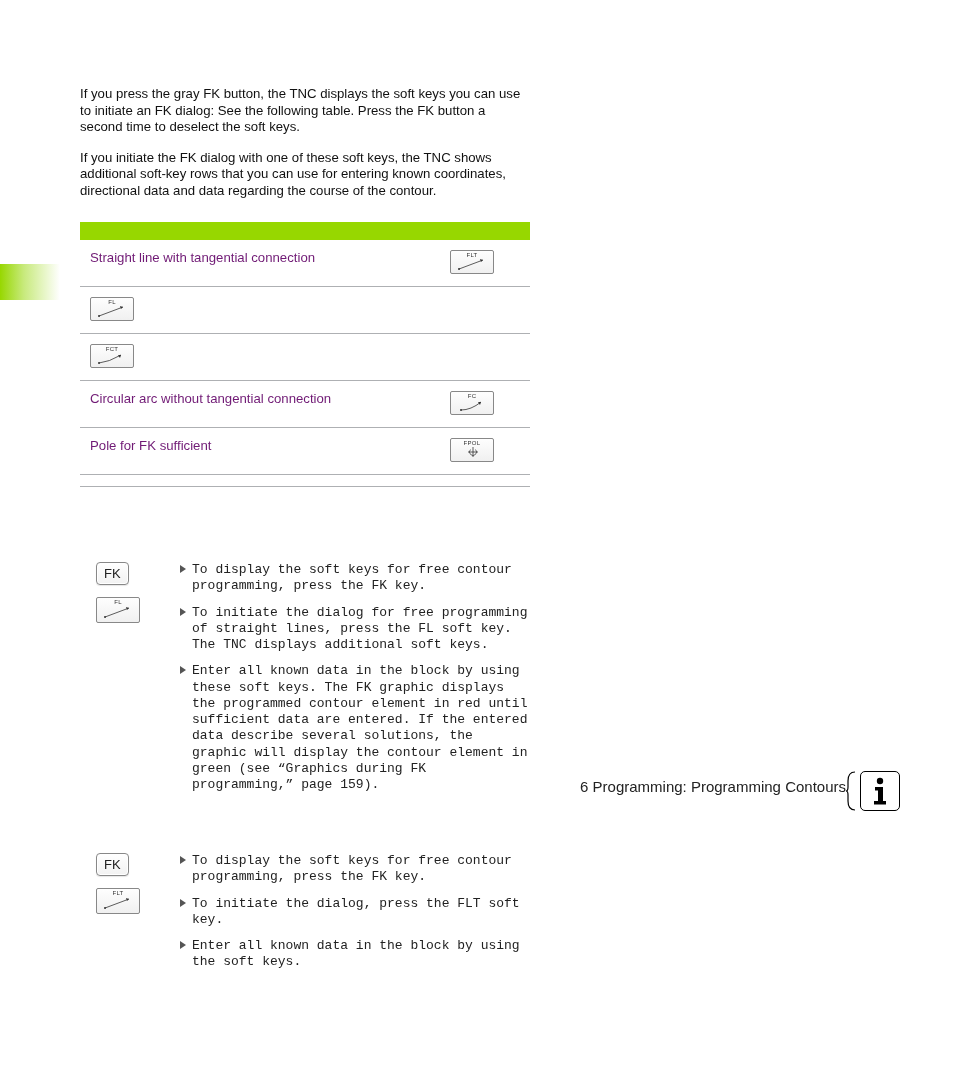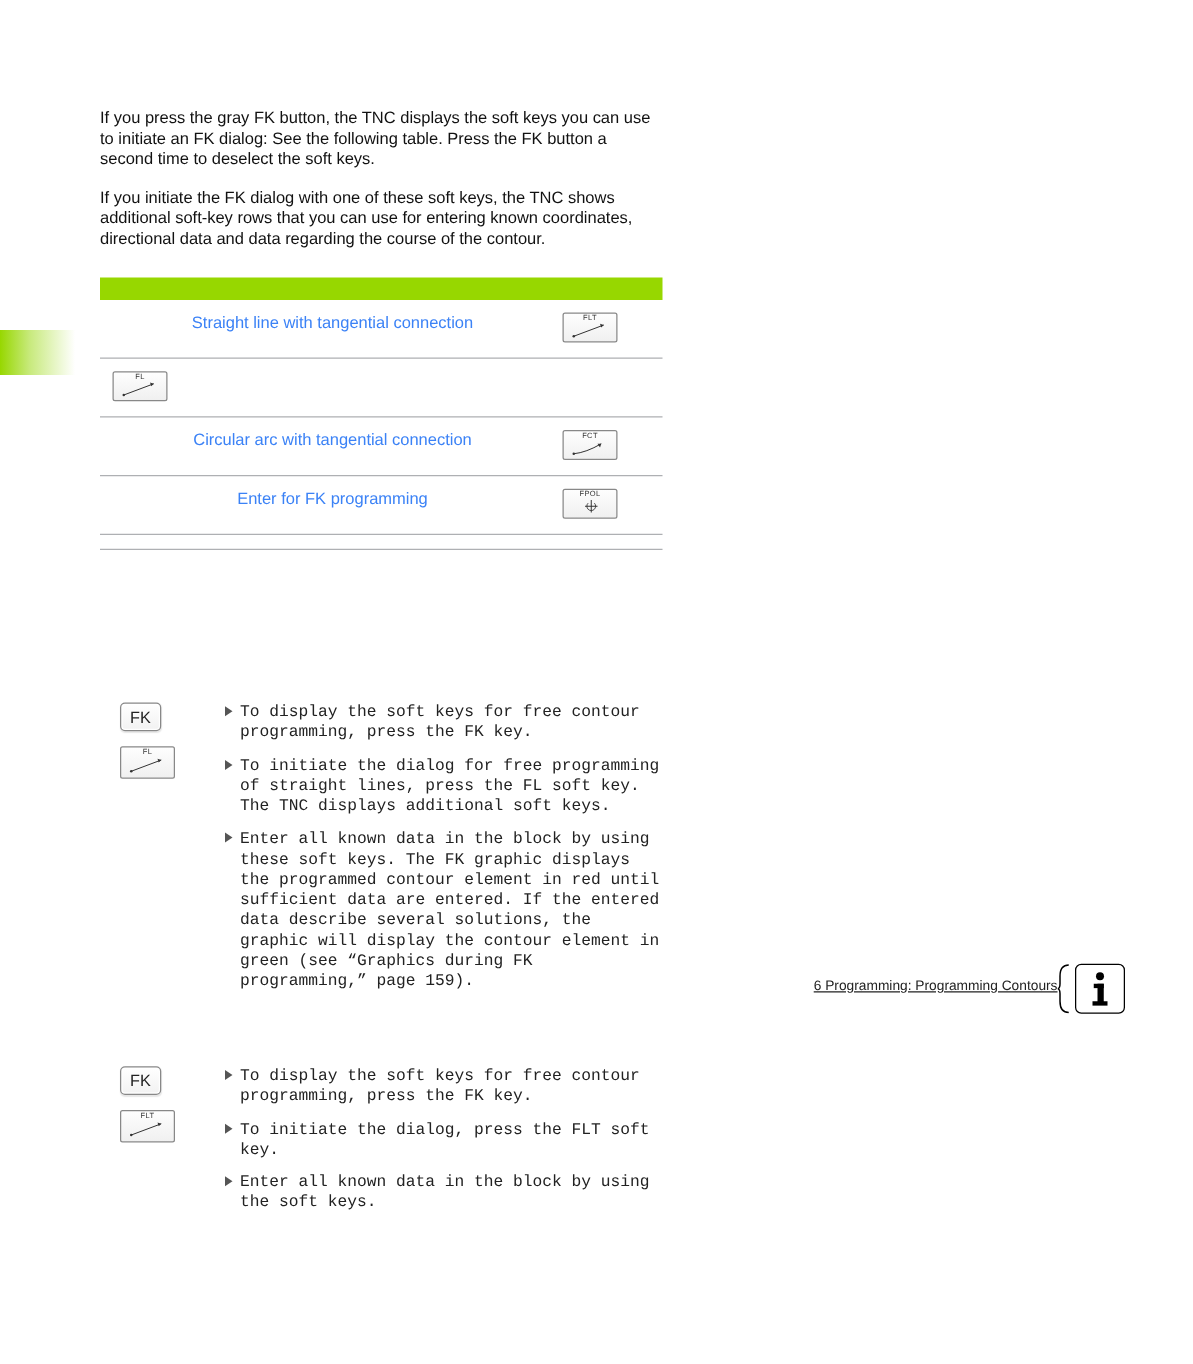--- a/index.html
+++ b/index.html
@@ -46,23 +46,22 @@
     display: flex;
     align-items: flex-start;
     padding: 10px 10px 12px 10px;
     border-bottom: 1px solid #aeb0b3;
     min-height: 46px;
   }
   .row .label {
     flex: 1;
     font-size: 13.2px;
     line-height: 1.2;
-    color: #3b82f6;
+    color: #701a75;
     padding-right: 8px;
-    text-align: center;
   }
   .row .keycell {
     width: 70px;
     display: flex;
     justify-content: flex-start;
   }
   .softkey {
     width: 44px;
     height: 24px;
     border: 1px solid #888;
@@ -151,23 +150,22 @@
     position: absolute;
     top: -50px;
     left: 0;
     width: 450px;
   }
 
   .footer-text {
     position: absolute;
     right: 108px;
     bottom: 56px;
-    font-size: 11px;
+    font-size: 15px;
     color: #222;
-    text-decoration: underline;
   }
   .info-icon {
     position: absolute;
     right: 54px;
     bottom: 40px;
     width: 40px;
     height: 40px;
     border: 1.5px solid #000;
     border-radius: 5px;
     display: flex;
@@ -218,34 +216,46 @@
           <span class="tag">FL</span>
           <svg width="40" height="16">
               <path d="M6,13 L30,4" stroke="#333" stroke-width="0.8" fill="none"></path>
               <path d="M30,4 l-3,-1 l1,3 z" fill="#333"></path>
               <circle cx="6" cy="13" r="1" fill="#333"></circle>
             </svg>
         </div>
       </div>
     </div>
     <div class="row">
-      <div class="label">Circular arc with tangential connection</div>
       <div class="keycell">
         <div class="softkey">
           <span class="tag">FCT</span>
           <svg width="40" height="16">
               <path d="M6,13 Q16,12 28,5" stroke="#333" stroke-width="0.8" fill="none"></path>
               <path d="M28,5 l-3,0 l2,3 z" fill="#333"></path>
               <circle cx="6" cy="13" r="1" fill="#333"></circle>
             </svg>
         </div>
       </div>
     </div>
+    <div class="row">
+      <div class="label">Circular arc without tangential connection</div>
+      <div class="keycell">
+        <div class="softkey">
+          <span class="tag">FC</span>
+          <svg width="40" height="16">
+              <path d="M8,13 Q18,13 28,5" stroke="#333" stroke-width="0.8" fill="none"></path>
+              <path d="M28,5 l-3,0 l2,3 z" fill="#333"></path>
+              <circle cx="8" cy="13" r="1" fill="#333"></circle>
+            </svg>
+        </div>
+      </div>
+    </div>
     <div class="row" style="border-bottom:1px solid #aeb0b3;">
-      <div class="label">Enter for FK programming</div>
+      <div class="label">Pole for FK sufficient</div>
       <div class="keycell">
         <div class="softkey">
           <span class="tag">FPOL</span>
           <svg width="40" height="16">
             <line x1="20" y1="3" x2="20" y2="13" stroke="#333" stroke-width="0.8"></line>
             <line x1="15" y1="8" x2="25" y2="8" stroke="#333" stroke-width="0.8"></line>
             <path d="M20,8 m-2.5,-2.5 a3.5,3.5 0 1,0 5,0" stroke="#333" stroke-width="0.7" fill="none"></path>
           </svg>
         </div>
       </div>

